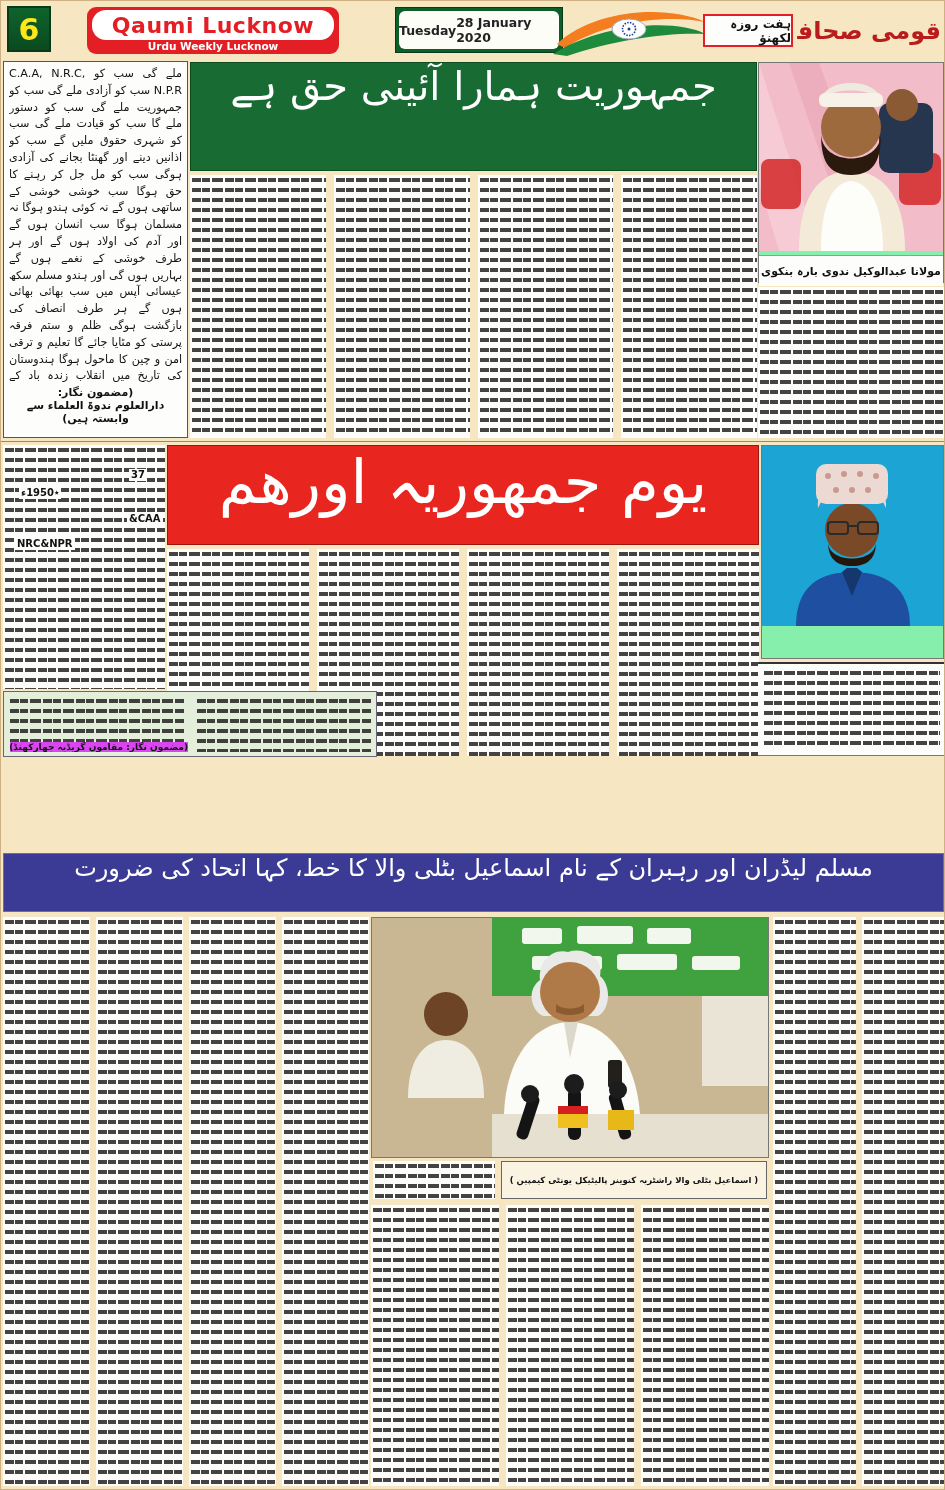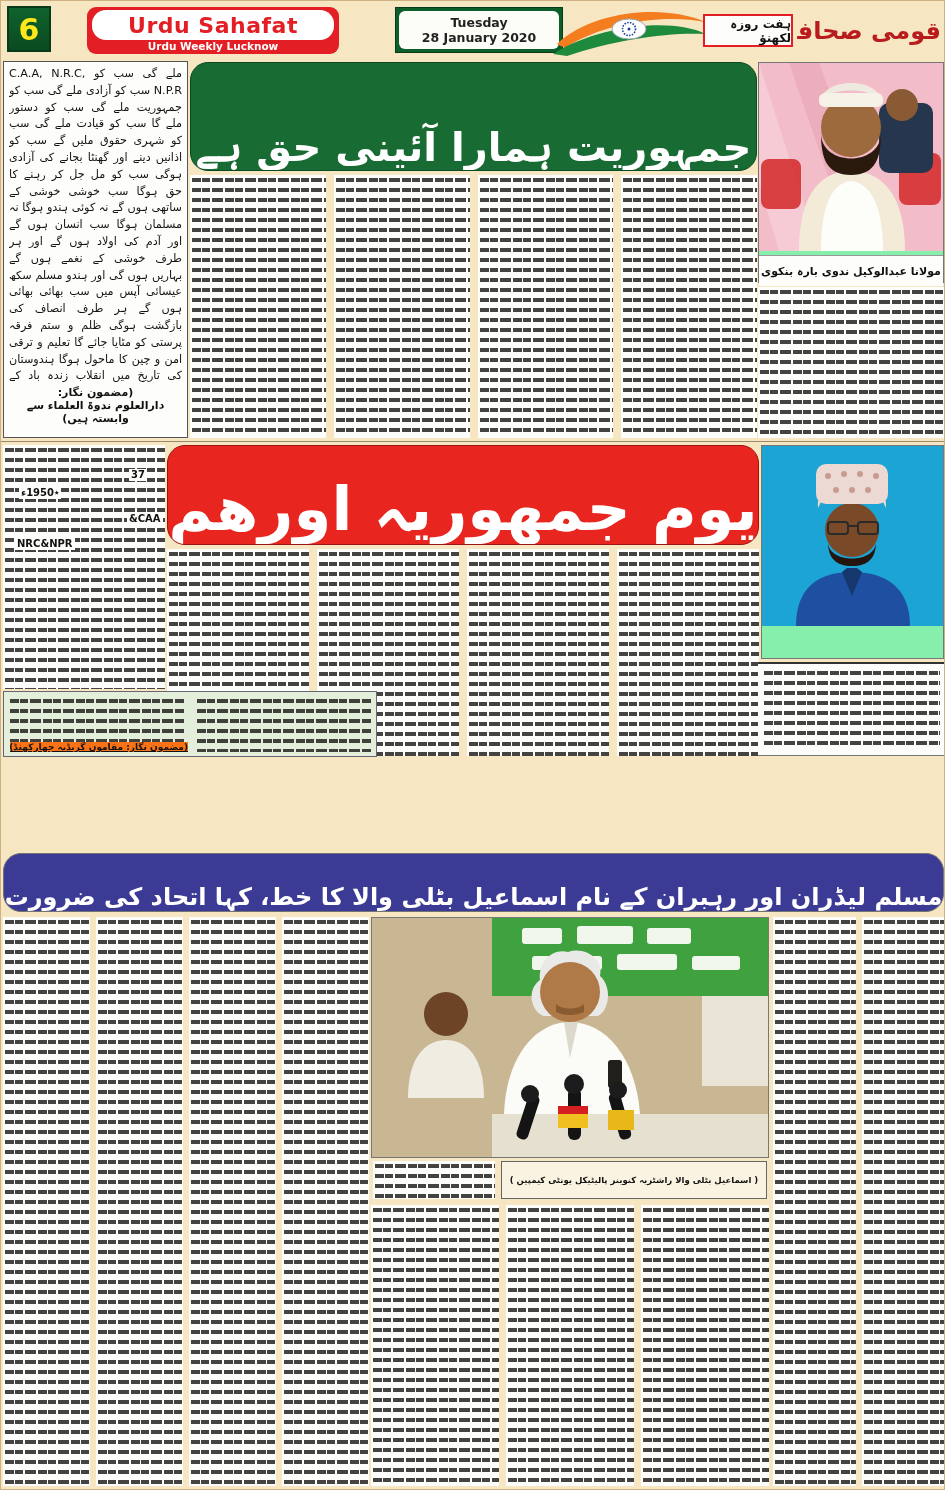--- a/index.html
+++ b/index.html
@@ -19,47 +19,47 @@
       repeating-linear-gradient(90deg, var(--paper) 0 2px, transparent 2px 11px,
         var(--paper) 11px 12px, transparent 12px 20px,
         var(--paper) 20px 22px, transparent 22px 33px),
       repeating-linear-gradient(180deg, transparent 0 3px, rgba(28,26,24,.82) 3px 6.6px,
         rgba(28,26,24,.28) 6.6px 7.2px, transparent 7.2px 10px);
     background-color:var(--paper);
   }
   .cols{display:flex;}
   .cols .col{flex:1;height:100%;}
   .whitebg{background:#fdfdfb;}
-  .banner{display:flex;align-items:flex-end;justify-content:center;color:#fff;font-weight:bold;direction:rtl;text-align:center;border-radius:18px;}
+  .banner{display:flex;align-items:flex-start;justify-content:center;color:#fff;font-weight:normal;direction:rtl;text-align:center;}
   .caption{display:flex;align-items:center;justify-content:center;background:#fdfdfb;color:#111;font-weight:bold;direction:rtl;}
   .urdu{direction:rtl;unicode-bidi:plaintext;}
   .note{font-weight:bold;text-align:center;direction:rtl;color:#111;}
   .frag{position:absolute;background:#fdfdfb;color:#111;font-weight:bold;font-size:10px;padding:0 2px;line-height:12px;}
   .fig{border:1px solid #777;background:#86efac;}
 </style>
 </head>
 <body>
 
 <div class="page">
 
   <div class="abs" style="left:0;top:0;width:945px;height:58px;background:#f7e6c2;">
 
     <div class="abs" style="left:6px;top:5px;width:44px;height:46px;background:linear-gradient(#0f632c,#0a4a20);border:2px solid #083a19;display:flex;align-items:center;justify-content:center;">
       <span style="color:#ffe81a;font-size:30px;font-weight:bold;">6</span>
     </div>
 
     <div class="abs" style="left:86px;top:6px;width:252px;height:47px;background:#e31e24;border-radius:9px;padding:3px 5px 0 5px;">
       <div style="background:#fff;border-radius:14px;height:30px;display:flex;align-items:center;justify-content:center;">
-        <span style="color:#e31e24;font-weight:bold;font-size:22px;letter-spacing:.5px;">Urdu Sahafat</span>
+        <span style="color:#e31e24;font-weight:bold;font-size:22px;letter-spacing:.5px;">Qaumi Lucknow</span>
       </div>
       <div style="color:#fff;font-weight:bold;font-size:10.5px;text-align:center;line-height:13px;">Urdu Weekly Lucknow</div>
     </div>
 
     <div class="abs" style="left:394px;top:6px;width:168px;height:46px;background:#0d5f2a;border:1px solid #083a19;padding:3px;">
-      <div style="background:#fdfdf8;border-radius:6px;height:100%;display:flex;flex-direction:column;align-items:center;justify-content:center;line-height:15px;">
+      <div style="background:#fdfdf8;border-radius:6px;height:100%;display:flex;flex-direction:row;align-items:center;justify-content:center;line-height:15px;">
         <span style="font-weight:bold;font-size:12.5px;color:#222;">Tuesday</span>
         <span style="font-weight:bold;font-size:12.5px;color:#222;">28 January 2020</span>
       </div>
     </div>
 
     <div class="abs" style="left:552px;top:1px;width:152px;height:56px;">
       <svg width="152" height="56" viewBox="0 0 152 56">
         <path d="M4 42 C40 8 112 2 152 20 C112 12 52 20 12 46 Z" fill="#f47d20"></path>
         <path d="M0 52 C48 22 122 16 152 32 C116 30 60 38 14 54 Z" fill="#1e8a3c"></path>
         <ellipse cx="76" cy="27" rx="17" ry="10" fill="#fefefe" stroke="#9ab" stroke-width="1"></ellipse>
@@ -131,21 +131,21 @@
   <div class="abs cols" style="left:166px;top:548px;width:592px;height:207px;gap:8px;">
     <div class="col sim"></div>
     <div class="col sim"></div>
     <div class="col sim"></div>
     <div class="col sim"></div>
   </div>
 
   <div class="abs" style="left:2px;top:690px;width:374px;height:66px;background:#e3efdb;border:1px solid #667;padding:4px;display:flex;gap:10px;">
     <div class="sim" style="--paper:#e3efdb;flex:1;height:100%;"></div>
     <div class="sim" style="--paper:#e3efdb;flex:1;height:100%;"></div>
-    <div class="abs note fit" style="left: 6px; bottom: 4px; width: 178px; font-size: 9px; background: #f97316; text-decoration: underline;">(مضمون نگار: مقاموں گریڈیہ جھارکھنڈ)</div>
+    <div class="abs note fit" style="left: 6px; bottom: 4px; width: 178px; font-size: 9px; background: #d946ef;">(مضمون نگار: مقاموں گریڈیہ جھارکھنڈ)</div>
   </div>
 
   <div class="abs fig" style="left:760px;top:444px;width:183px;height:214px;">
     <svg width="181" height="180" viewBox="0 0 181 180">
       <rect width="181" height="180" fill="#1ba4d4"></rect>
       <path d="M34 180 C34 140 58 126 90 126 C122 126 148 140 148 180 Z" fill="#1f4fa0"></path>
       <path d="M80 126 L90 150 L100 126 L95 122 L85 122 Z" fill="#16376e"></path>
       <circle cx="90" cy="84" r="27" fill="#7a4a28"></circle>
       <path d="M66 96 C66 118 114 118 114 96 C114 112 106 120 90 120 C74 120 66 112 66 96 Z" fill="#24160c"></path>
       <rect x="66" y="76" width="20" height="12" rx="3" fill="none" stroke="#2a2a2a" stroke-width="2"></rect>

